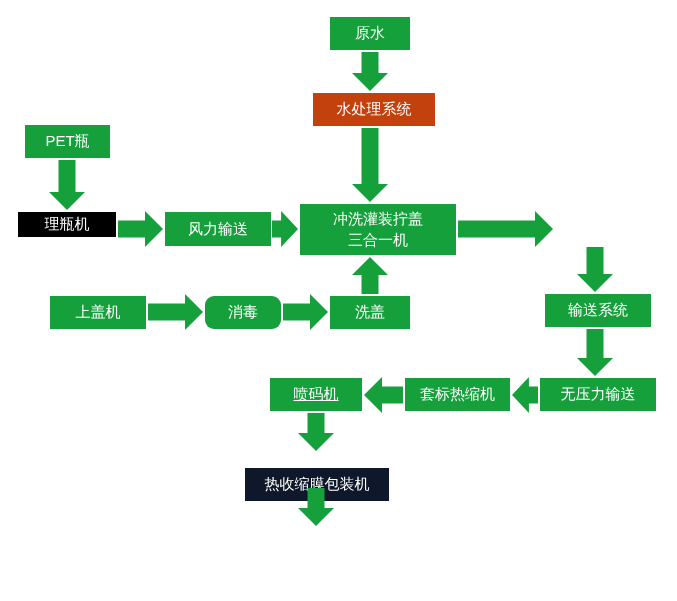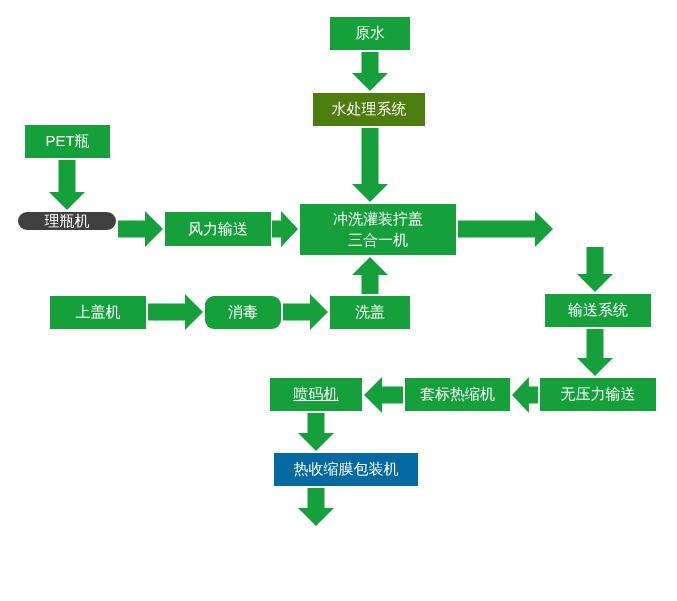--- a/index.html
+++ b/index.html
@@ -30,34 +30,34 @@
   .arrow {
     position: absolute;
     display: block;
   }
 </style>
 </head>
 <body>
 
 <div class="canvas" style="background: rgb(255, 255, 255);">
     <div class="node" style="left: 330px; top: 17px; width: 80px; height: 33px; background: rgb(22, 160, 60); color: rgb(255, 255, 255);"><span>原水</span></div>
-    <div class="node" style="left: 313px; top: 93px; width: 112px; height: 33px; background: #4d7c0f; color: rgb(255, 255, 255);"><span>水处理系统</span></div>
+    <div class="node" style="left: 313px; top: 93px; width: 122px; height: 33px; background: #c2410c; color: rgb(255, 255, 255);"><span>水处理系统</span></div>
     <div class="node" style="left: 25px; top: 125px; width: 85px; height: 33px; background: rgb(22, 160, 60); color: rgb(255, 255, 255);"><span>PET瓶</span></div>
-    <div class="node" style="left: 18px; top: 212px; width: 98px; height: 18px; background: #404040; color: rgb(255, 255, 255); border-radius: 13px;"><span>理瓶机</span></div>
+    <div class="node" style="left: 18px; top: 212px; width: 98px; height: 25px; background: #000000; color: rgb(255, 255, 255);"><span>理瓶机</span></div>
     <div class="node" style="left: 165px; top: 212px; width: 106px; height: 34px; background: rgb(22, 160, 60); color: rgb(255, 255, 255);"><span>风力输送</span></div>
     <div class="node" style="left: 300px; top: 204px; width: 156px; height: 51px; background: rgb(22, 160, 60); color: rgb(255, 255, 255);"><span>冲洗灌装拧盖
 三合一机</span></div>
     <div class="node" style="left: 50px; top: 296px; width: 96px; height: 33px; background: rgb(22, 160, 60); color: rgb(255, 255, 255);"><span>上盖机</span></div>
     <div class="node" style="left: 205px; top: 296px; width: 76px; height: 33px; background: rgb(22, 160, 60); color: rgb(255, 255, 255); border-radius: 9px;"><span>消毒</span></div>
     <div class="node" style="left: 330px; top: 296px; width: 80px; height: 33px; background: rgb(22, 160, 60); color: rgb(255, 255, 255);"><span>洗盖</span></div>
     <div class="node" style="left: 545px; top: 294px; width: 106px; height: 33px; background: rgb(22, 160, 60); color: rgb(255, 255, 255);"><span>输送系统</span></div>
     <div class="node" style="left: 540px; top: 378px; width: 116px; height: 33px; background: rgb(22, 160, 60); color: rgb(255, 255, 255);"><span>无压力输送</span></div>
     <div class="node" style="left: 405px; top: 378px; width: 105px; height: 33px; background: rgb(22, 160, 60); color: rgb(255, 255, 255);"><span>套标热缩机</span></div>
     <div class="node" style="left: 270px; top: 378px; width: 92px; height: 33px; background: rgb(22, 160, 60); color: rgb(255, 255, 255); text-decoration: underline;"><span>喷码机</span></div>
-    <div class="node" style="left: 245px; top: 453px; width: 144px; height: 33px; background: #0369a1; color: rgb(255, 255, 255); margin-left: 29px;"><span>热收缩膜包装机</span></div>
+    <div class="node" style="left: 245px; top: 468px; width: 144px; height: 33px; background: #0f172a; color: rgb(255, 255, 255);"><span>热收缩膜包装机</span></div>
     <svg class="arrow" width="36" height="39" style="left: 352px; top: 52px;">
       <polygon points="9.5,0 26.5,0 26.5,21 36,21 18,39 0,21 9.5,21" fill="#16a03c"></polygon>
     </svg>
     <svg class="arrow" width="36" height="74" style="left: 352px; top: 128px;">
       <polygon points="9.5,0 26.5,0 26.5,56 36,56 18,74 0,56 9.5,56" fill="#16a03c"></polygon>
     </svg>
     <svg class="arrow" width="36" height="50" style="left: 49px; top: 160px;">
       <polygon points="9.5,0 26.5,0 26.5,32 36,32 18,50 0,32 9.5,32" fill="#16a03c"></polygon>
     </svg>
     <svg class="arrow" width="45" height="36" style="left: 118px; top: 211px;">

